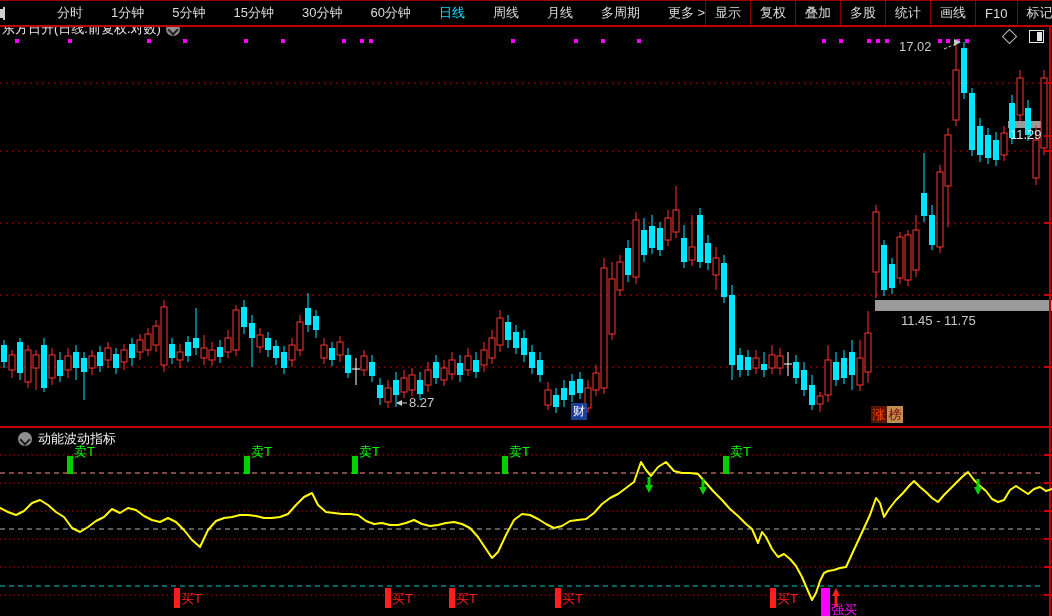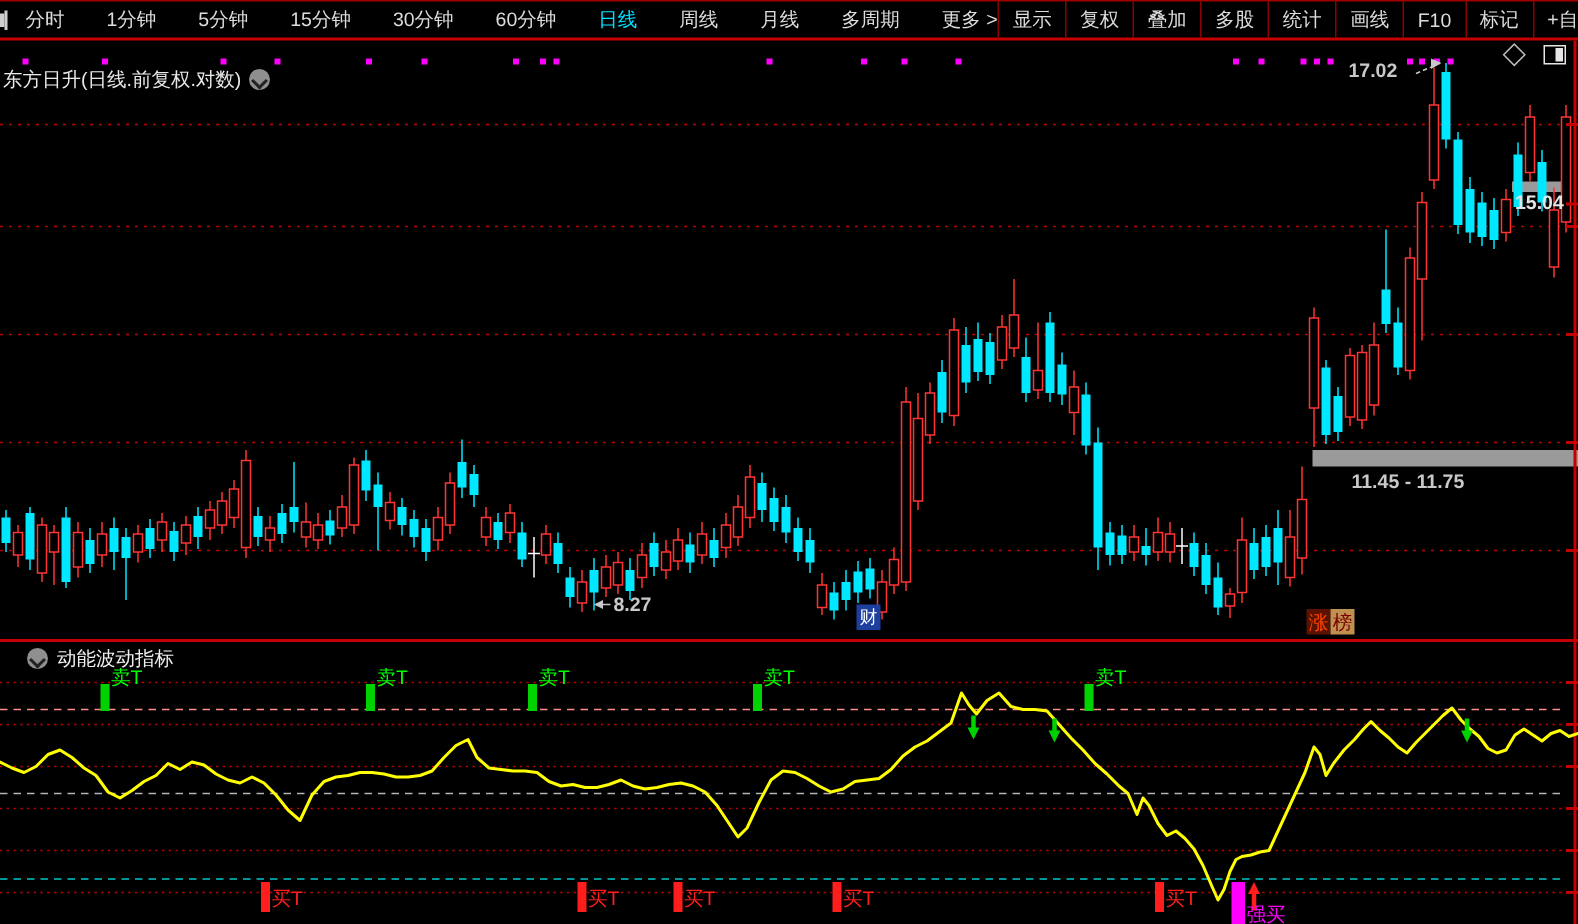--- a/index.html
+++ b/index.html
@@ -5,39 +5,39 @@
   html,body{margin:0;padding:0;background:#111;}
   #app{position:relative;width:1052px;height:616px;background:#000;overflow:hidden;
        font-family:"Liberation Sans",sans-serif;-webkit-font-smoothing:antialiased;}
   
   .menubar{position:absolute;top:0;left:0;width:1052px;height:24px;
            border-top:1px solid #a00000;border-bottom:2px solid #c40000;
            display:flex;align-items:center;color:#dcdcdc;font-size:13px;background:#000;z-index:5;}
   .win-split-icon{width:13px;height:11px;border:1px solid #cfcfcf;margin:0 4px 0 3px;position:relative;background:#000;}
   .win-split-icon:before{content:"";position:absolute;right:1px;top:1px;bottom:1px;width:4px;background:#cfcfcf;}
   .mdiv{width:1px;height:22px;background:#7a0000;margin-right:6px;}
-  .mleft{display:flex;gap:28px;padding-left:2px;}
+  .mleft{display:flex;gap:28px;padding-left:2px;margin-left:40px;}
   .mitem{white-space:nowrap;cursor:default;}
   .mitem.active{color:#00e0ff;}
   .mright{margin-left:auto;display:flex;align-items:stretch;height:24px;}
   .rItem{display:flex;align-items:center;padding:11px 9px;border-left:1px solid #8b0000;white-space:nowrap;}
   
-  .titlebar{position:absolute;top:44px;left:2px;display:flex;align-items:center;gap:5px;
+  .titlebar{position:absolute;top:20px;left:2px;display:flex;align-items:center;gap:5px;
             color:#e8e8e8;font-size:13px;z-index:4;}
   .chev-circle{width:14px;height:14px;border-radius:50%;background:#8f8f8f;position:relative;display:inline-block;}
   .chev-circle:before{content:"";position:absolute;left:3px;top:4px;width:6px;height:6px;
                       border-left:2px solid #222;border-bottom:2px solid #222;transform:rotate(-45deg);}
   .corner-icons{position:absolute;top:30px;right:8px;display:flex;gap:14px;align-items:center;z-index:4;}
   .diamond-icon{width:9px;height:9px;border:1px solid #bdbdbd;transform:rotate(45deg);background:#000;}
   .pane-icon{width:13px;height:11px;border:1px solid #e6e6e6;background:#000;position:relative;}
   .pane-icon:before{content:"";position:absolute;right:1px;top:1px;bottom:1px;width:5px;background:#e6e6e6;}
   
   #chart-svg{position:absolute;left:0;top:0;z-index:1;}
   
-  .ann{position:absolute;z-index:3;font-size:13px;line-height:14px;color:#c8c8c8;white-space:nowrap;font-weight:bold;}
+  .ann{position:absolute;z-index:3;font-size:13px;line-height:14px;color:#c8c8c8;white-space:nowrap;}
   .ann-high{left:899px;top:40px;}
   .ann-gap-price{left:1010px;top:128px;color:#e4e4e4;}
   .ann-gap-range{left:881px;top:314px;margin-left:20px;}
   .ann-low{left:409px;top:396px;}
   .badge-cai{position:absolute;left:571px;top:403px;width:16px;height:17px;z-index:3;
              background:#1e3f9e;color:#fff;font-size:12px;line-height:17px;text-align:center;}
   .badge-rank{position:absolute;left:871px;top:406px;display:flex;z-index:3;font-size:13px;line-height:17px;}
   .badge-rank .c1{width:16px;height:17px;background:#5c1200;color:#ff4400;text-align:center;}
   .badge-rank .c2{width:16px;height:17px;background:#c09050;color:#7a0000;text-align:center;}
   
@@ -502,21 +502,21 @@
   <div class="titlebar">
     <span>东方日升(日线.前复权.对数)</span>
     <span class="chev-circle"></span>
   </div>
   <div class="corner-icons">
     <span class="diamond-icon"></span>
     <span class="pane-icon"></span>
   </div>
 
   <div class="ann ann-high">17.02</div>
-  <div class="ann ann-gap-price">15.04</div>
+  <div class="ann ann-gap-price">11.29</div>
   <div class="ann ann-gap-range">11.45 - 11.75</div>
   <div class="ann ann-low">8.27</div>
   <div class="badge-cai">财</div>
   <div class="badge-rank">
     <span class="c1">涨</span>
     <span class="c2">榜</span>
   </div>
 
   <div class="ind-header">
     <span class="chev-circle"></span>

